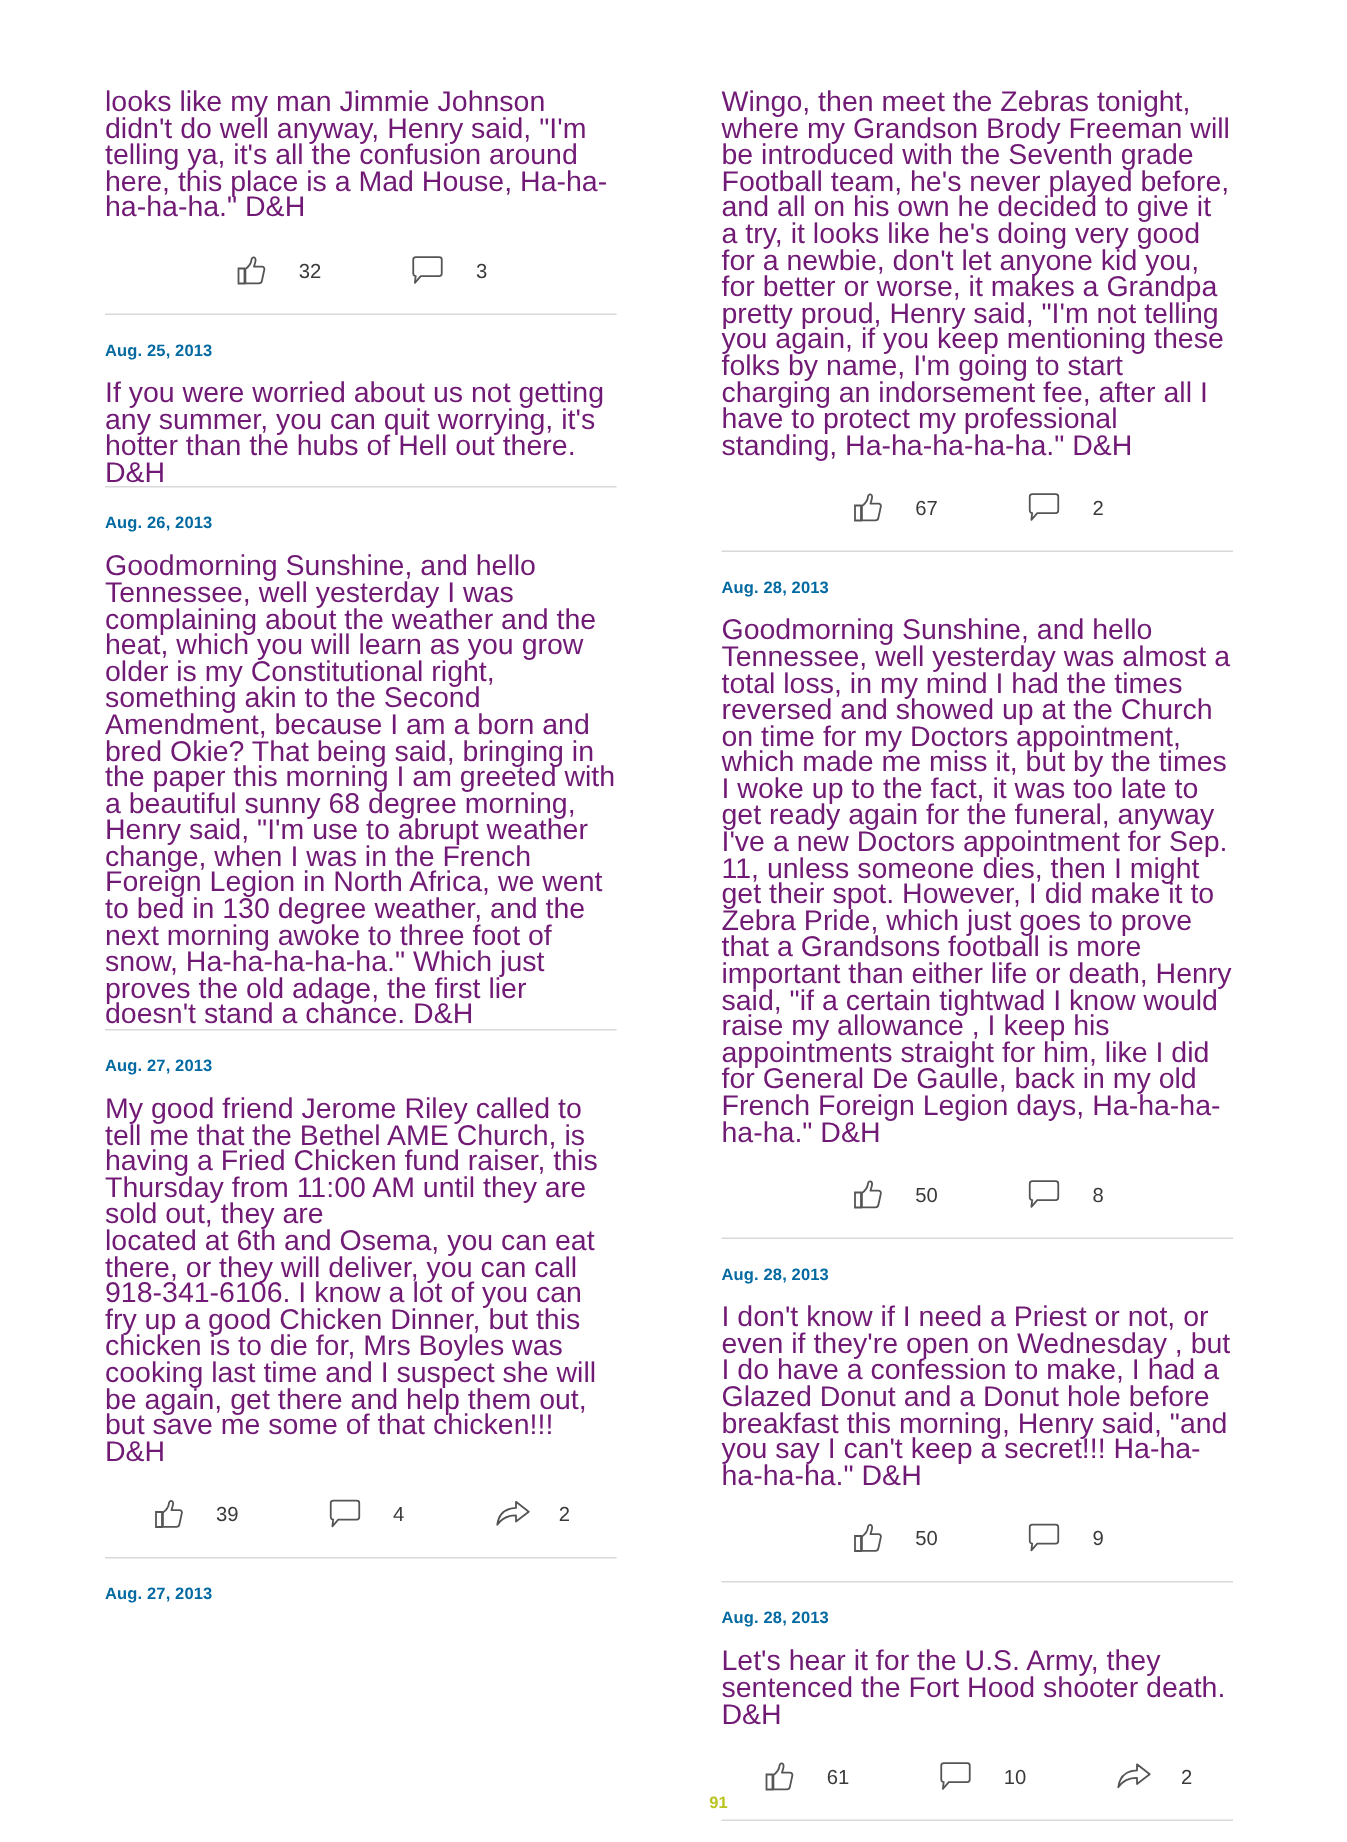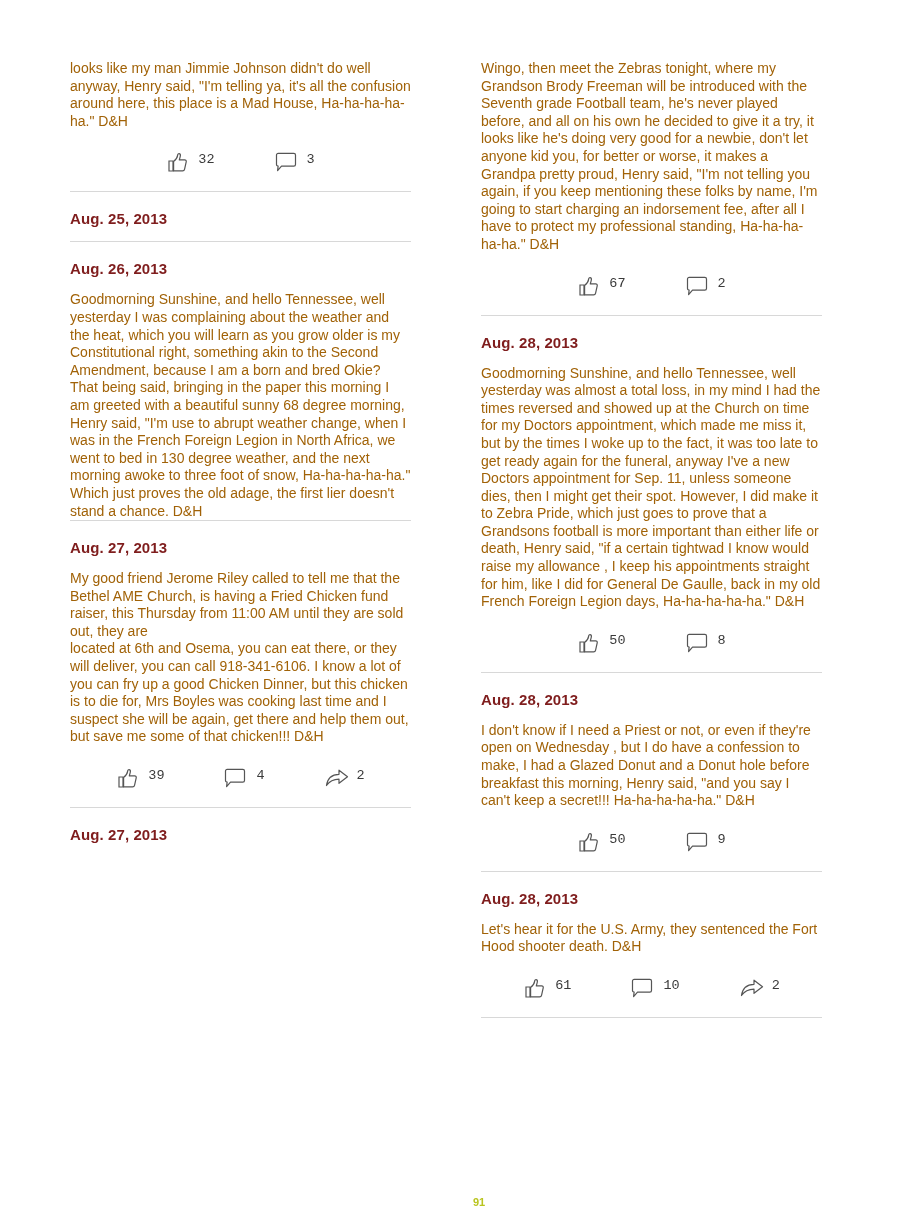--- a/index.html
+++ b/index.html
@@ -29,45 +29,44 @@
     align-items: flex-start;
   }
   .col {
     width: 341px;
     flex: 0 0 341px;
   }
   .post {
     margin-bottom: 0px;
   }
   .date {
-    font-size: 15px;
+    font-size: 11px;
     font-weight: bold;
-    color: #7f1d1d;
+    color: #0369a1;
     margin: 0 0 14px 0;
     letter-spacing: 0.1px;
   }
   .body-text {
-    font-size: 14px;
+    font-size: 19px;
     line-height: 17.6px;
-    color: #a16207;
+    color: #701a75;
     margin: 0;
     white-space: pre-wrap;
   }
   .reactions {
     display: flex;
     justify-content: center;
     align-items: center;
     gap: 60px;
     margin: 22px 0 18px 0;
   }
   .reaction {
     display: flex;
-    align-items: flex-start;
-    gap: 10px;
-    font-family: Liberation Mono, monospace;
+    align-items: center;
+    gap: 21px;
   }
   .reaction .count {
     font-size: 13.5px;
     color: #3a3a3a;
   }
   .icon {
     display: inline-block;
     width: 22px;
     height: 21px;
     line-height: 0;
@@ -119,20 +118,21 @@
                   <path d="M1.5 3 C1.5 2 2.2 1.4 3.2 1.4 L18.8 1.4 C19.8 1.4 20.5 2 20.5 3 L20.5 12.4 C20.5 13.4 19.8 14.1 18.8 14.1 L6.5 14.1 L2.6 18.6 L3.1 14.1 L3.2 14.1 C2.2 14.1 1.5 13.4 1.5 12.4 Z" fill="none" stroke="#555" stroke-width="1.2" stroke-linejoin="round"></path>
                 </svg>
               </span>
               <span class="count">3</span>
             </div>
           </div>
         </div>
         <hr class="divider">
         <div class="post">
           <div class="date">Aug. 25, 2013</div>
+          <p class="body-text">If you were worried about us not getting any summer, you can quit worrying, it's hotter than the hubs of Hell out there. D&amp;H</p>
         </div>
         <hr class="divider">
         <div class="post">
           <div class="date">Aug. 26, 2013</div>
           <p class="body-text">Goodmorning Sunshine, and hello Tennessee, well yesterday I was complaining about the weather and the heat, which you will learn as you grow older is my Constitutional right, something akin to the Second Amendment, because I am a born and bred Okie? That being said, bringing in the paper this morning I am greeted with a beautiful sunny 68 degree morning, Henry said, "I'm use to abrupt weather change, when I was in the French Foreign Legion in North Africa, we went to bed in 130 degree weather, and the next morning awoke to three foot of snow, Ha-ha-ha-ha-ha." Which just proves the old adage, the first lier doesn't stand a chance. D&amp;H</p>
         </div>
         <hr class="divider">
         <div class="post">
           <div class="date">Aug. 27, 2013</div>
           <p class="body-text">My good friend Jerome Riley called to tell me that the Bethel AME Church, is having a Fried Chicken fund raiser, this Thursday from 11:00 AM until they are sold out, they are

